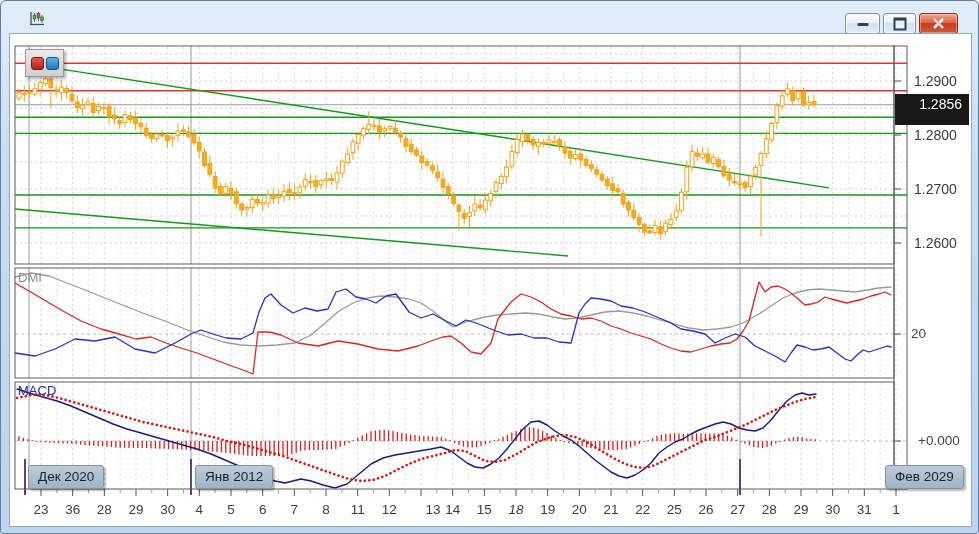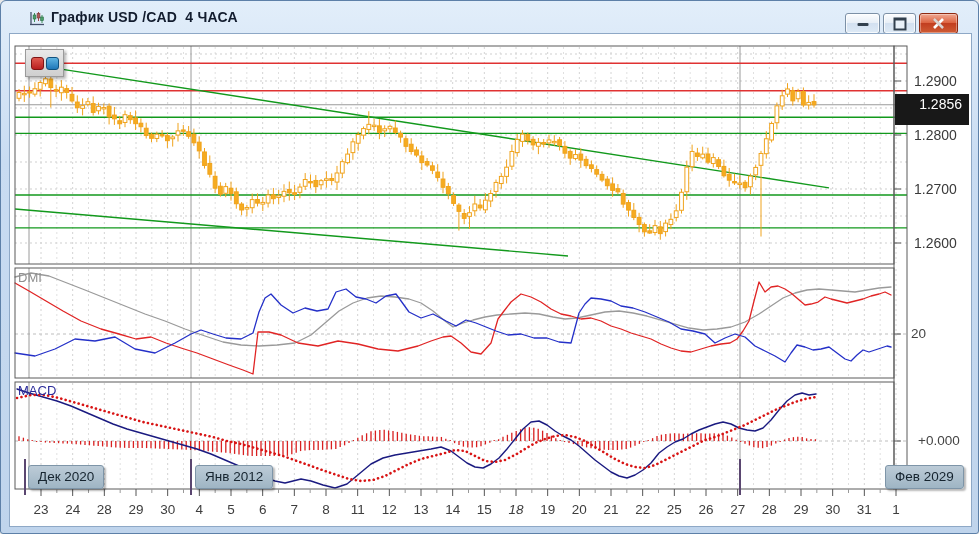--- a/index.html
+++ b/index.html
@@ -58,21 +58,20 @@
         <line x1="3" y1="2" x2="3" y2="15" stroke="#44506a" stroke-width="1.3"></line>
         <line x1="2" y1="14.5" x2="16" y2="14.5" stroke="#44506a" stroke-width="1.3"></line>
         <line x1="6.5" y1="3" x2="6.5" y2="12" stroke="#3f8f5a" stroke-width="1"></line>
         <rect x="5.1" y="5" width="2.8" height="4" fill="#49a06a" stroke="#2c6b44" stroke-width=".6"></rect>
         <line x1="10.5" y1="2" x2="10.5" y2="11" stroke="#9c4a4a" stroke-width="1"></line>
         <rect x="9.1" y="3.5" width="2.8" height="4.5" fill="#b05a5a" stroke="#7c3636" stroke-width=".6"></rect>
         <line x1="14" y1="5" x2="14" y2="13" stroke="#3f8f5a" stroke-width="1"></line>
         <rect x="12.6" y="7" width="2.8" height="3.6" fill="#49a06a" stroke="#2c6b44" stroke-width=".6"></rect>
       </svg>
     </span>
-    <span class="title-text">График USD /CAD  4 ЧАСА</span>
     <span class="win-btns">
       <span class="win-btn min">
           <span class="glyph-min"></span>
         </span>
       <span class="win-btn max">
           <span class="glyph-max"></span>
         </span>
       <span class="win-btn close">
         <svg width="37" height="19" viewBox="0 0 37 19">
           <line x1="14" y1="5" x2="23" y2="14" stroke="#ffffff" stroke-width="2.6"></line>
@@ -847,32 +846,32 @@
     <span class="lbl panel-lbl dmi-lbl">DMI</span>
     <span class="lbl panel-lbl macd-lbl">MACD</span>
     <span class="lbl dmi-level">20</span>
     <span class="lbl macd-level">+0.000</span>
     <span class="lbl cur-price">1.2856</span>
   <div class="lbl price-lbl" style="top: 72px;">1.2900</div>
       <div class="lbl price-lbl" style="top: 126px;">1.2800</div>
       <div class="lbl price-lbl" style="top: 180px;">1.2700</div>
       <div class="lbl price-lbl" style="top: 234px;">1.2600</div>
       <div class="lbl day-lbl" style="left: 25px;">23</div>
-      <div class="lbl day-lbl" style="left: 56.6667px;">24</div>
+      <div class="lbl day-lbl" style="left: 56.6667px;">36</div>
       <div class="lbl day-lbl" style="left: 88.3333px;">28</div>
       <div class="lbl day-lbl" style="left: 120px;">29</div>
       <div class="lbl day-lbl" style="left: 151.667px;">30</div>
       <div class="lbl day-lbl" style="left: 183.333px;">4</div>
       <div class="lbl day-lbl" style="left: 215px;">5</div>
       <div class="lbl day-lbl" style="left: 246.667px;">6</div>
       <div class="lbl day-lbl" style="left: 278.333px;">7</div>
       <div class="lbl day-lbl" style="left: 310px;">8</div>
       <div class="lbl day-lbl" style="left: 341.667px;">11</div>
       <div class="lbl day-lbl" style="left: 373.333px;">12</div>
-      <div class="lbl day-lbl" style="left: 405px;">13</div>
+      <div class="lbl day-lbl" style="left: 417px;">13</div>
       <div class="lbl day-lbl" style="left: 436.667px;">14</div>
       <div class="lbl day-lbl" style="left: 468.333px;">15</div>
       <div class="lbl day-lbl" style="left: 500px; font-style: italic;">18</div>
       <div class="lbl day-lbl" style="left: 531.667px;">19</div>
       <div class="lbl day-lbl" style="left: 563.333px;">20</div>
       <div class="lbl day-lbl" style="left: 595px;">21</div>
       <div class="lbl day-lbl" style="left: 626.667px;">22</div>
       <div class="lbl day-lbl" style="left: 658.333px;">25</div>
       <div class="lbl day-lbl" style="left: 690px;">26</div>
       <div class="lbl day-lbl" style="left: 721.667px;">27</div>

